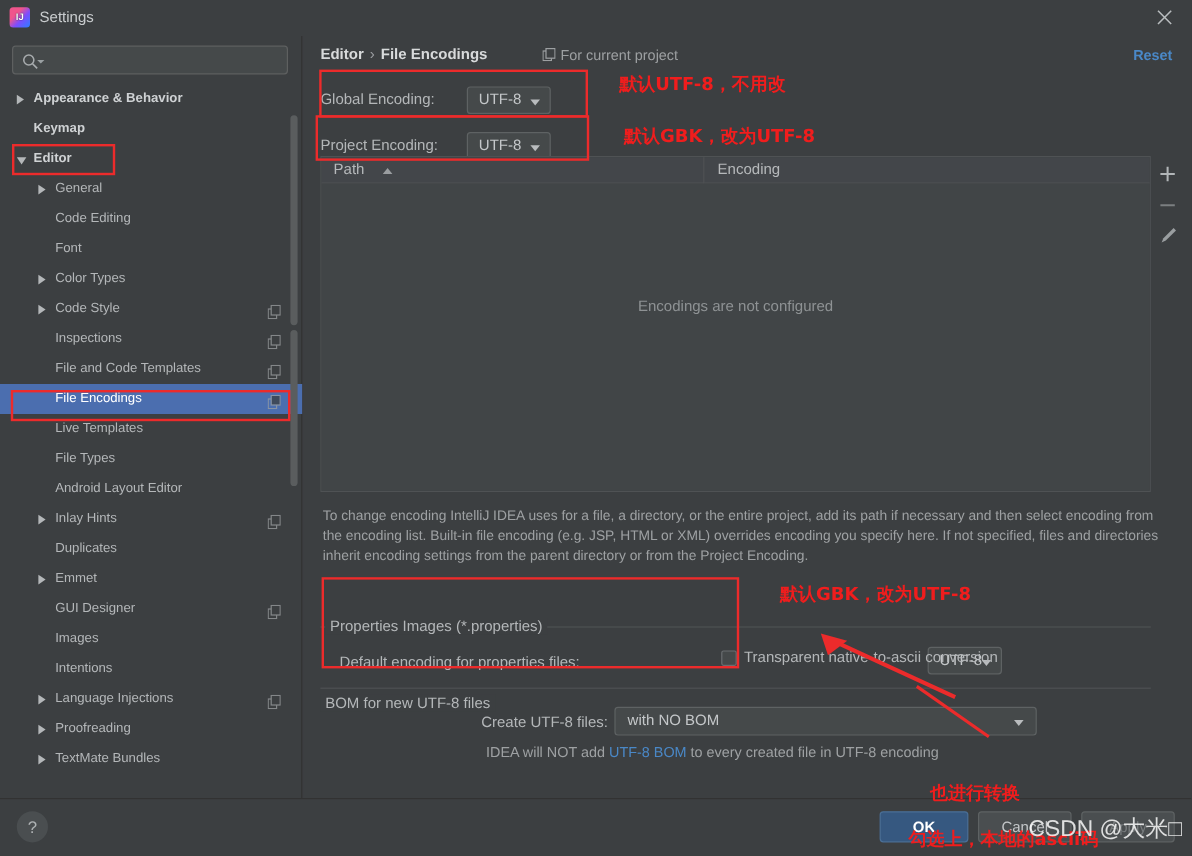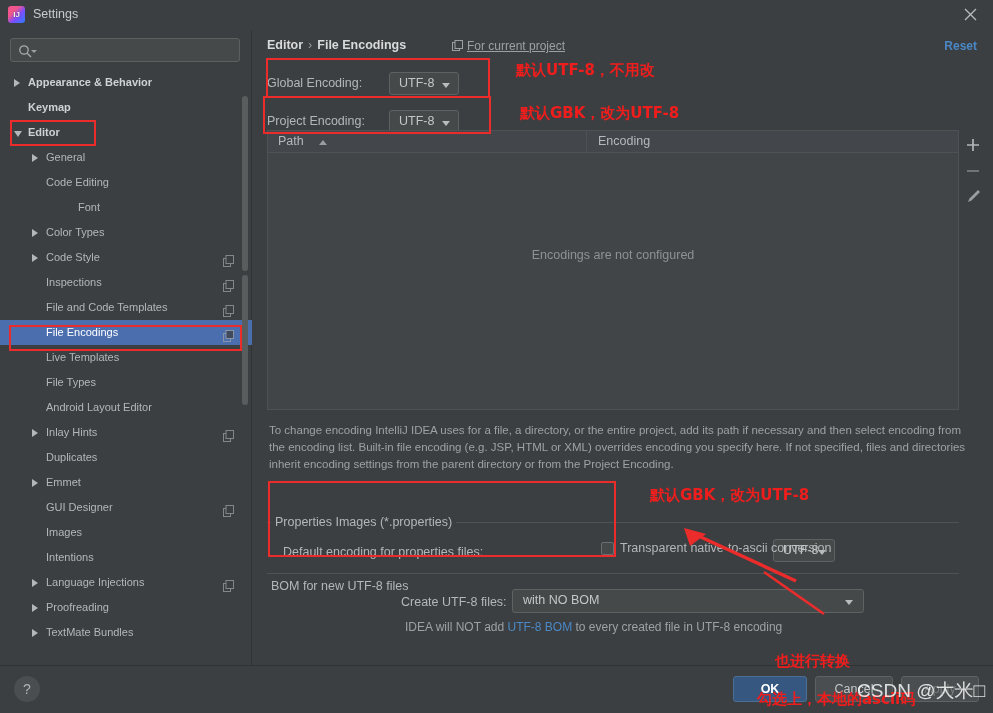--- a/index.html
+++ b/index.html
@@ -119,21 +119,21 @@
   .rightpanel {
     position:absolute; left:253px; top:30px; width:740px; height:635px;
     background:#3c3f41;
   }
   .breadcrumb {
     position:absolute; left:14px; top:8px; font-size:12.5px; color:#d8dadb;
     font-weight:bold;
   }
   .breadcrumb .sep { font-weight:normal; color:#9a9da0; padding:0 5px; }
   .forproject {
-    position:absolute; left:199px; top:9px; font-size:12px; color:#9da0a2;text-decoration:underline;
+    position:absolute; left:199px; top:9px; font-size:12px; color:#9da0a2;
   }
   .forproject .pico {
     display:inline-block; width:11px; height:11px; vertical-align:-1px; margin-right:4px;
   }
   .reset-link {
     position:absolute; right:16px; top:9px; font-size:12px; color:#4a88c7;
     font-weight:bold; cursor:pointer;
   }
 
   .formrow { position:absolute; font-size:12.5px; color:#b4b7b9; }
@@ -277,21 +277,21 @@
           <span class="tlabel" style="left: 28px;">Editor</span>
         </div>
         <div class="tnode">
           <span class="arrow collapsed" style="left: 32px;"></span>
           <span class="tlabel" style="left: 46px;">General</span>
         </div>
         <div class="tnode">
           <span class="tlabel" style="left: 46px;">Code Editing</span>
         </div>
         <div class="tnode">
-          <span class="tlabel" style="left: 46px; margin-left: 32px;">Font</span>
+          <span class="tlabel" style="left: 46px;">Font</span>
         </div>
         <div class="tnode">
           <span class="arrow collapsed" style="left: 32px;"></span>
           <span class="tlabel" style="left: 46px;">Color Types</span>
         </div>
         <div class="tnode">
           <span class="arrow collapsed" style="left: 32px;"></span>
           <span class="tlabel" style="left: 46px;">Code Style</span>
           <span class="copy-badge"><svg width="11" height="12" viewBox="0 0 11 12">
               <rect x="0.5" y="3.5" width="7" height="8" stroke="#9da0a2" stroke-width="1" fill="none"></rect>

